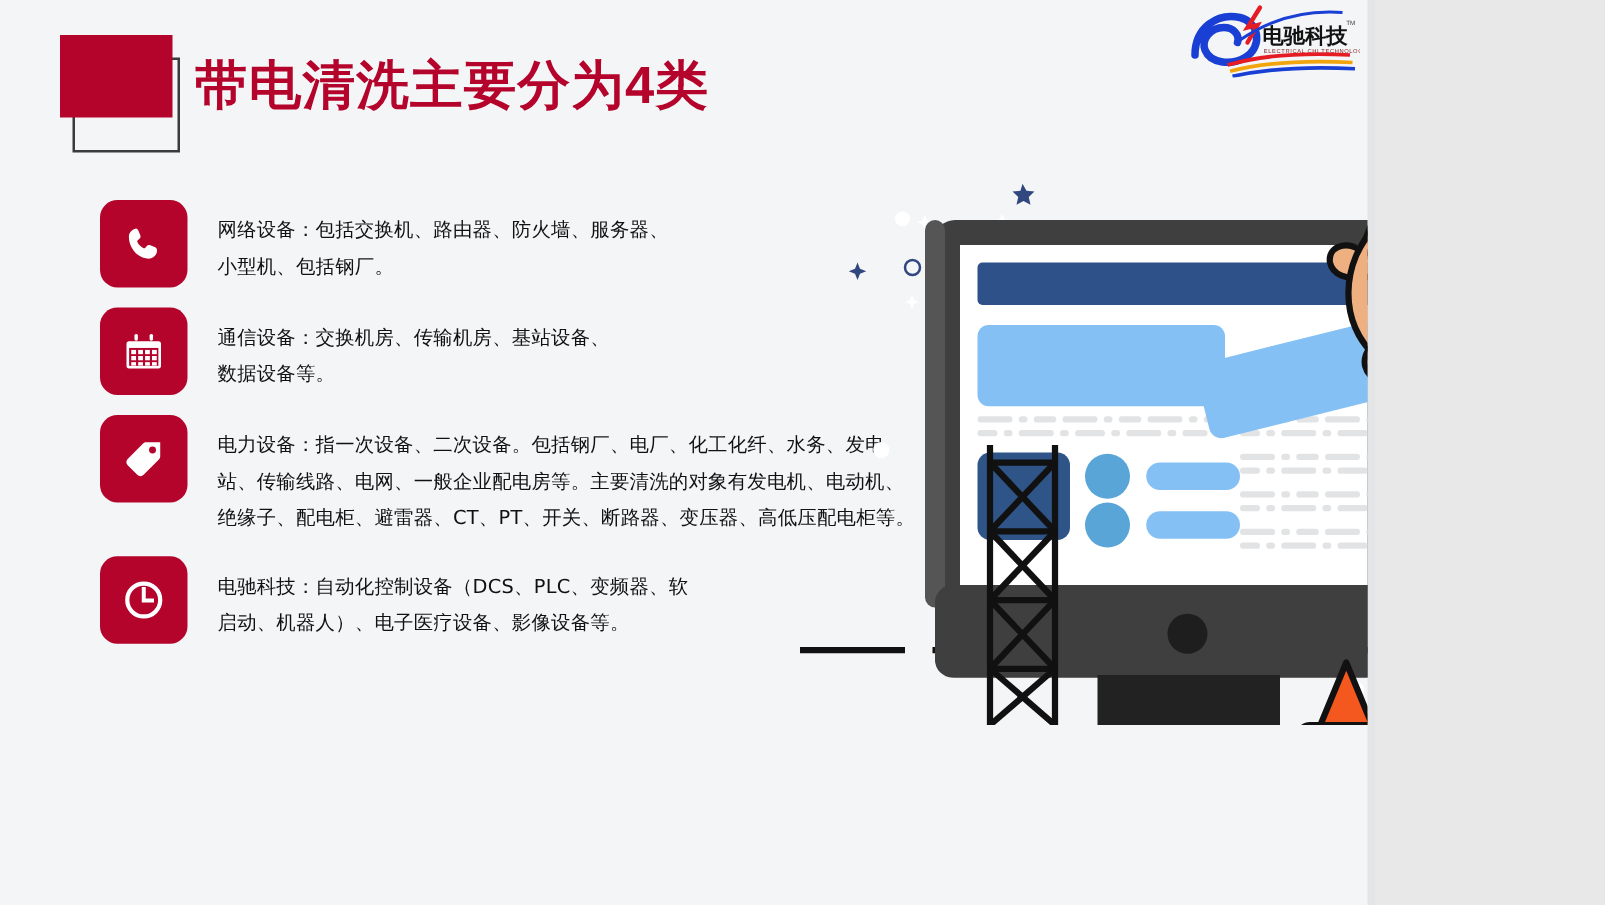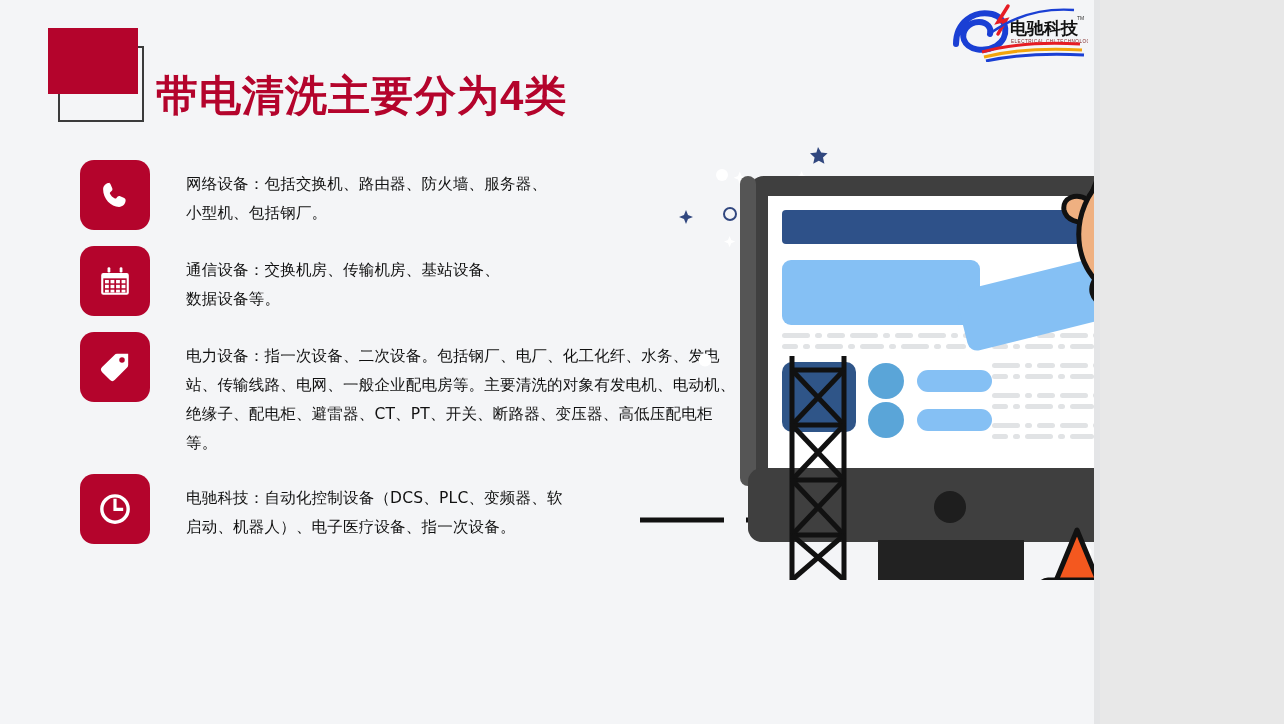--- a/index.html
+++ b/index.html
@@ -55,21 +55,20 @@
   }
   .title-text {
     position: absolute;
     left: 108px;
     top: 12px;
     font-size: 42px;
     font-weight: 700;
     color: #b4042c;
     white-space: nowrap;
     letter-spacing: 1px;
-    margin-top: 28px;
   }
 
   
   .bullets {
     position: absolute;
     left: 80px;
     top: 160px;
     width: 660px;
   }
   .bullet {
@@ -83,21 +82,21 @@
     width: 70px;
     height: 70px;
     border-radius: 14px;
     background: #b4042c;
     display: flex;
     align-items: center;
     justify-content: center;
   }
   .bullet-icon svg { display:block; }
   .bullet-text {
-    margin-left: 36px;
+    margin-left: 24px;
     font-size: 15.5px;
     line-height: 29px;
     color: #111111;
     font-family: "DejaVu Sans", "Liberation Sans", sans-serif;
     letter-spacing: 0.2px;
     padding-top: 10px;
   }
   .bullet.wide .bullet-text { width: 560px; }
 
   
@@ -190,21 +189,21 @@
 
     <div class="bullet">
       <div class="bullet-icon">
         <svg viewBox="0 0 32 32" width="34" height="34">
           <circle cx="16" cy="16" r="12.4" fill="none" stroke="#ffffff" stroke-width="3.2"></circle>
           <path d="M16 7.8v8.6h6.2" fill="none" stroke="#ffffff" stroke-width="3" stroke-linecap="square"></path>
         </svg>
       </div>
       <div class="bullet-text">
         <div>电驰科技：自动化控制设备（DCS、PLC、变频器、软</div>
-        <div>启动、机器人）、电子医疗设备、指一次设备。</div>
+        <div>启动、机器人）、电子医疗设备、影像设备等。</div>
       </div>
     </div>
 
   </div>
 
   <div class="illus">
     <svg viewBox="0 0 644 460" width="644" height="460">
 
       <g stroke="#31477f" fill="none" stroke-width="2">
         <circle cx="134" cy="65" r="6"></circle>

